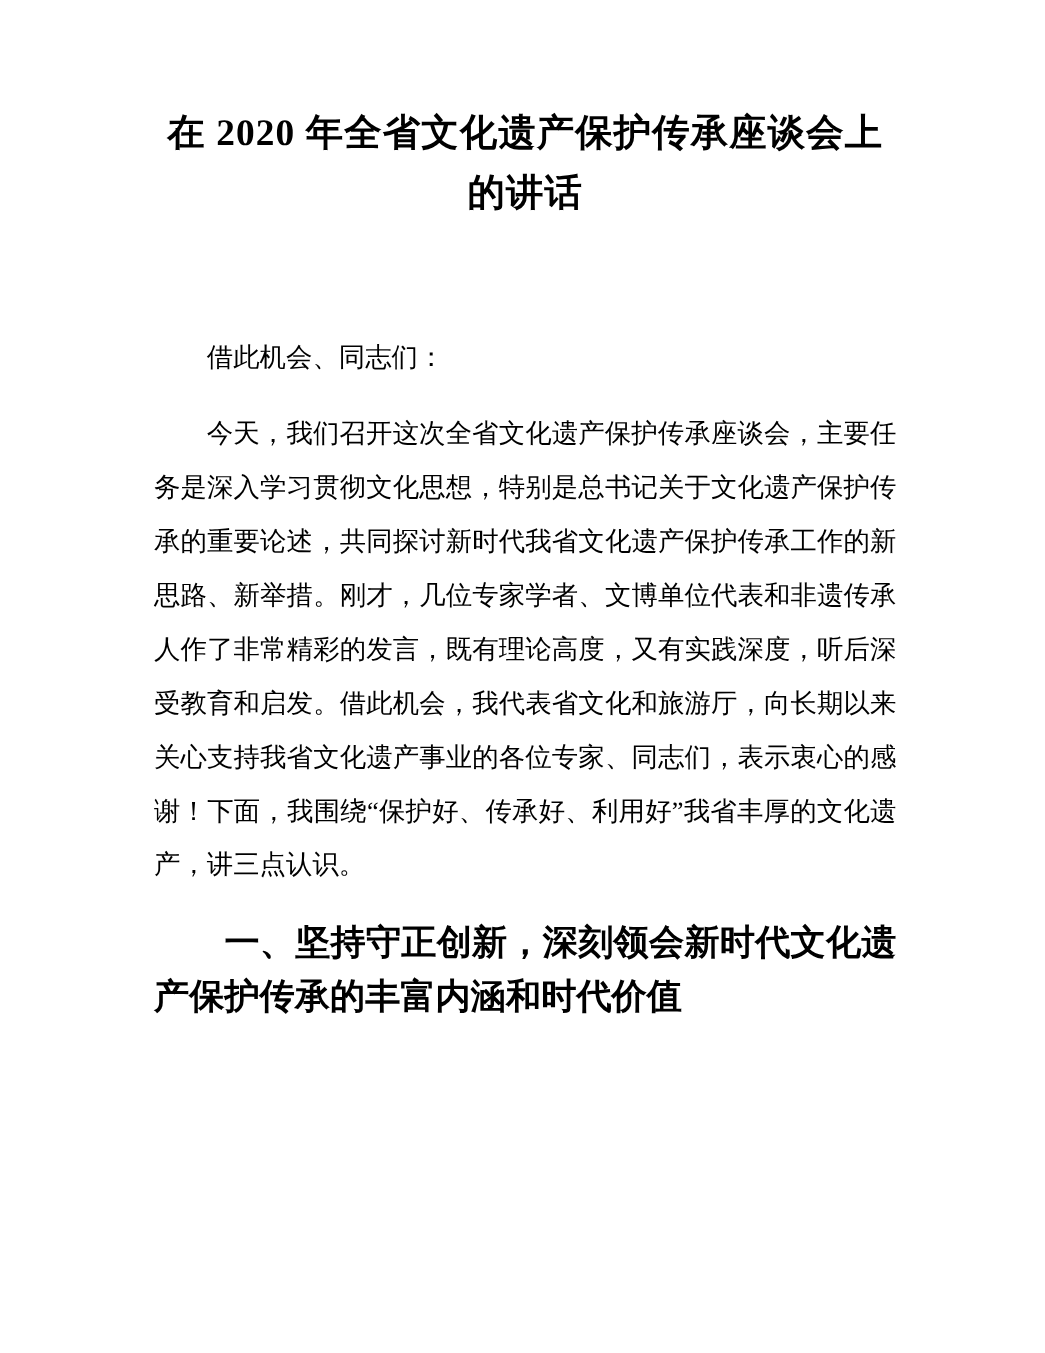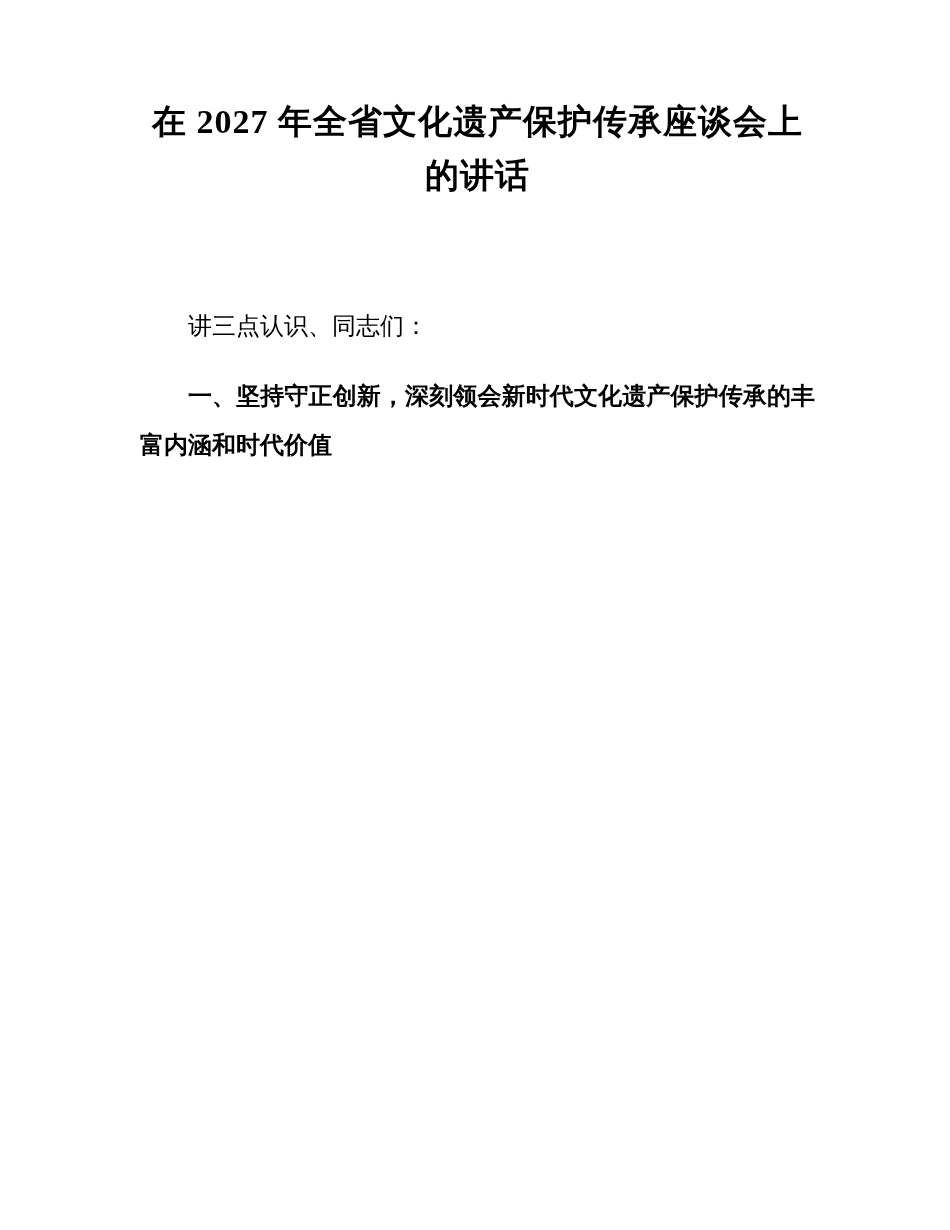--- a/index.html
+++ b/index.html
@@ -38,32 +38,33 @@
   }
   p.para {
     margin: 0 0 20px 0;
     text-indent: 2em;
     font-family: "Liberation Serif", serif;
   }
   h2.section-heading {
     margin: 14px 0 18px 0;
     font-family: "Liberation Sans", sans-serif;
     font-weight: bold;
-    font-size: 24px;
+    font-size: 32px;
     line-height: 49px;
     text-indent: 2em;
     text-align: justify;
   }
 </style>
 </head>
 <body>
 
 <div class="page">
-  <h1 class="doc-title">在 2027 年全省文化遗产保护传承座谈会上的讲话</h1>
+  <h1 class="doc-title">在 2020 年全省文化遗产保护传承座谈会上的讲话</h1>
 
   <div class="doc-body">
-    <p class="para">讲三点认识、同志们：</p>
+    <p class="para">借此机会、同志们：</p>
 
+    <p class="para">今天，我们召开这次全省文化遗产保护传承座谈会，主要任务是深入学习贯彻文化思想，特别是总书记关于文化遗产保护传承的重要论述，共同探讨新时代我省文化遗产保护传承工作的新思路、新举措。刚才，几位专家学者、文博单位代表和非遗传承人作了非常精彩的发言，既有理论高度，又有实践深度，听后深受教育和启发。借此机会，我代表省文化和旅游厅，向长期以来关心支持我省文化遗产事业的各位专家、同志们，表示衷心的感谢！下面，我围绕“保护好、传承好、利用好”我省丰厚的文化遗产，讲三点认识。</p>
 
     <h2 class="section-heading">一、坚持守正创新，深刻领会新时代文化遗产保护传承的丰富内涵和时代价值</h2>
 
   </div>
 </div>
 
 </body></html>

